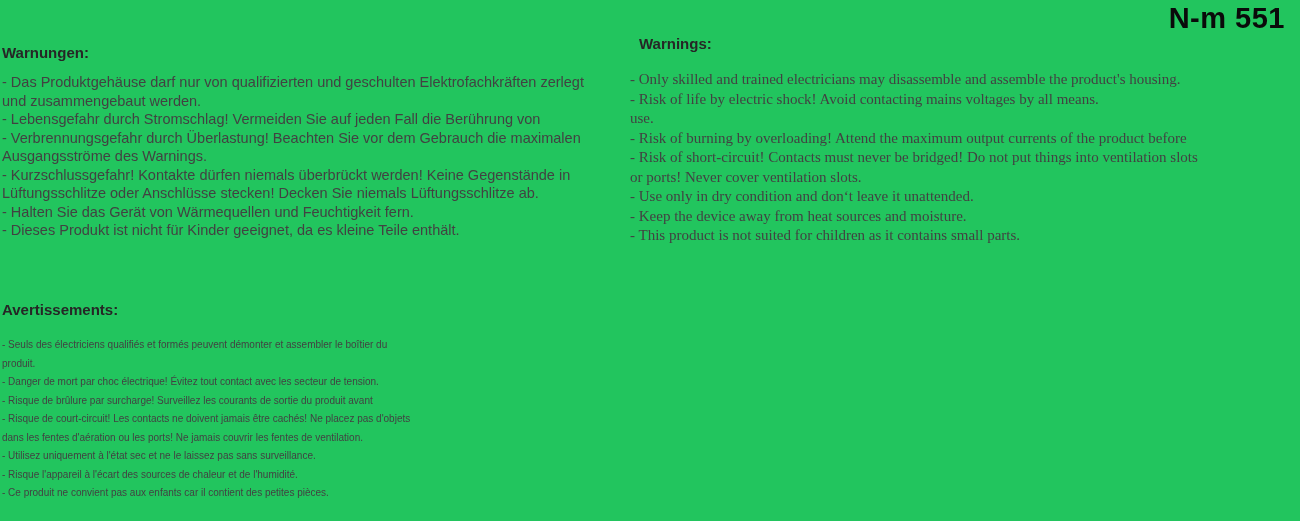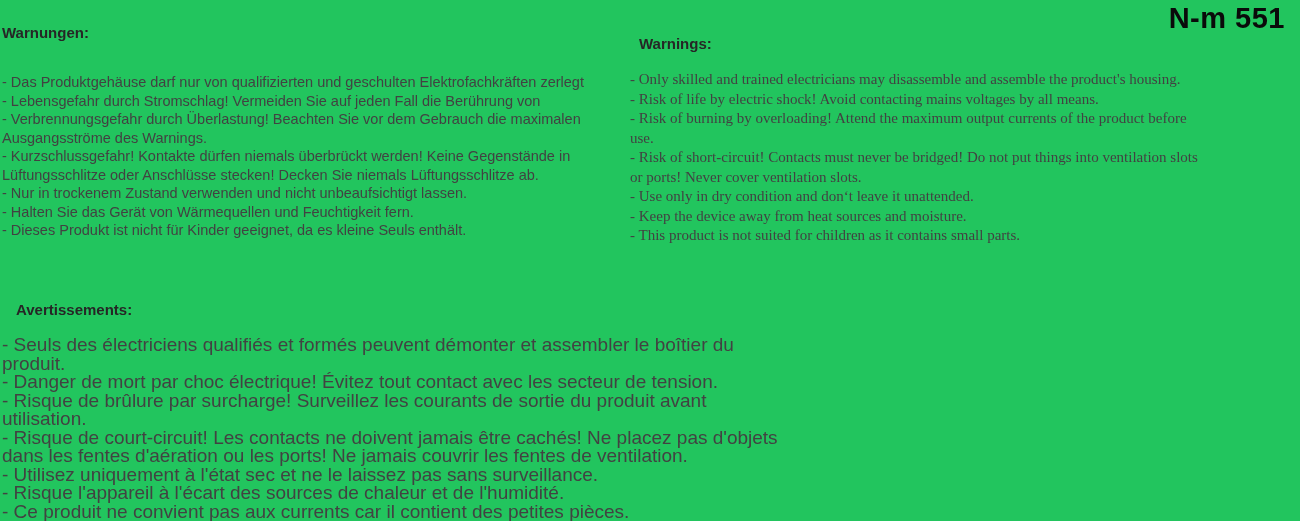--- a/index.html
+++ b/index.html
@@ -20,72 +20,71 @@
     color: #0a0a0a;
     letter-spacing: 0.5px;
   }
   .heading {
     position: absolute;
     margin: 0;
     font-size: 15px;
     font-weight: bold;
     color: #262626;
   }
-  .h-de { left: 2px;   top: 24px; }
-  .h-fr { left: 16px;   top: 301px; }
+  .h-de { left: 2px;   top: 44px; }
+  .h-fr { left: 2px;   top: 301px; }
   .h-en { left: 639px; top: 35px; }
   .body-block {
     position: absolute;
     color: #424242;
   }
   .body-block .line { white-space: pre; }
   .body-de { left: 2px;   top: 73px;  font-size: 14.5px; line-height: 18.5px; }
-  .body-fr { left: 2px;   top: 336px; font-size: 19px; line-height: 18.5px; }
+  .body-fr { left: 2px;   top: 336px; font-size: 10px; line-height: 18.5px; }
   .body-en { left: 630px; top: 70px;  font-size: 15px;   line-height: 19.5px; font-family: Liberation Serif, serif; }
 </style>
 </head>
 <body>
 
 <div class="page">
 
   <div class="model-title">N-m 551</div>
 
   <h2 class="heading h-de">Warnungen:</h2>
   <div class="body-block body-de" lang="de">
       <div class="line">- Das Produktgehäuse darf nur von qualifizierten und geschulten Elektrofachkräften zerlegt</div>
+      <div class="line">und zusammengebaut werden.</div>
       <div class="line">- Lebensgefahr durch Stromschlag! Vermeiden Sie auf jeden Fall die Berührung von</div>
       <div class="line">- Verbrennungsgefahr durch Überlastung! Beachten Sie vor dem Gebrauch die maximalen</div>
       <div class="line">Ausgangsströme des Warnings.</div>
       <div class="line">- Kurzschlussgefahr! Kontakte dürfen niemals überbrückt werden! Keine Gegenstände in</div>
       <div class="line">Lüftungsschlitze oder Anschlüsse stecken! Decken Sie niemals Lüftungsschlitze ab.</div>
-      <div class="line">- Nur in trockenem Zustand verwenden und nicht unbeaufsichtigt lassen.</div>
       <div class="line">- Halten Sie das Gerät von Wärmequellen und Feuchtigkeit fern.</div>
-      <div class="line">- Dieses Produkt ist nicht für Kinder geeignet, da es kleine Seuls enthält.</div>
+      <div class="line">- Dieses Produkt ist nicht für Kinder geeignet, da es kleine Teile enthält.</div>
     </div>
 
   <h2 class="heading h-fr">Avertissements:</h2>
   <div class="body-block body-fr" lang="fr">
       <div class="line">- Seuls des électriciens qualifiés et formés peuvent démonter et assembler le boîtier du</div>
       <div class="line">produit.</div>
       <div class="line">- Danger de mort par choc électrique! Évitez tout contact avec les secteur de tension.</div>
       <div class="line">- Risque de brûlure par surcharge! Surveillez les courants de sortie du produit avant</div>
-      <div class="line">utilisation.</div>
       <div class="line">- Risque de court-circuit! Les contacts ne doivent jamais être cachés! Ne placez pas d'objets</div>
       <div class="line">dans les fentes d'aération ou les ports! Ne jamais couvrir les fentes de ventilation.</div>
       <div class="line">- Utilisez uniquement à l'état sec et ne le laissez pas sans surveillance.</div>
       <div class="line">- Risque l'appareil à l'écart des sources de chaleur et de l'humidité.</div>
-      <div class="line">- Ce produit ne convient pas aux currents car il contient des petites pièces.</div>
+      <div class="line">- Ce produit ne convient pas aux enfants car il contient des petites pièces.</div>
     </div>
 
   <h2 class="heading h-en">Warnings:</h2>
   <div class="body-block body-en" lang="en">
       <div class="line">- Only skilled and trained electricians may disassemble and assemble the product's housing.</div>
       <div class="line">- Risk of life by electric shock! Avoid contacting mains voltages by all means.</div>
+      <div class="line">use.</div>
       <div class="line">- Risk of burning by overloading! Attend the maximum output currents of the product before</div>
-      <div class="line">use.</div>
       <div class="line">- Risk of short-circuit! Contacts must never be bridged! Do not put things into ventilation slots</div>
       <div class="line">or ports! Never cover ventilation slots.</div>
       <div class="line">- Use only in dry condition and don‘t leave it unattended.</div>
       <div class="line">- Keep the device away from heat sources and moisture.</div>
       <div class="line">- This product is not suited for children as it contains small parts.</div>
     </div>
 
 </div>
 
 </body></html>

